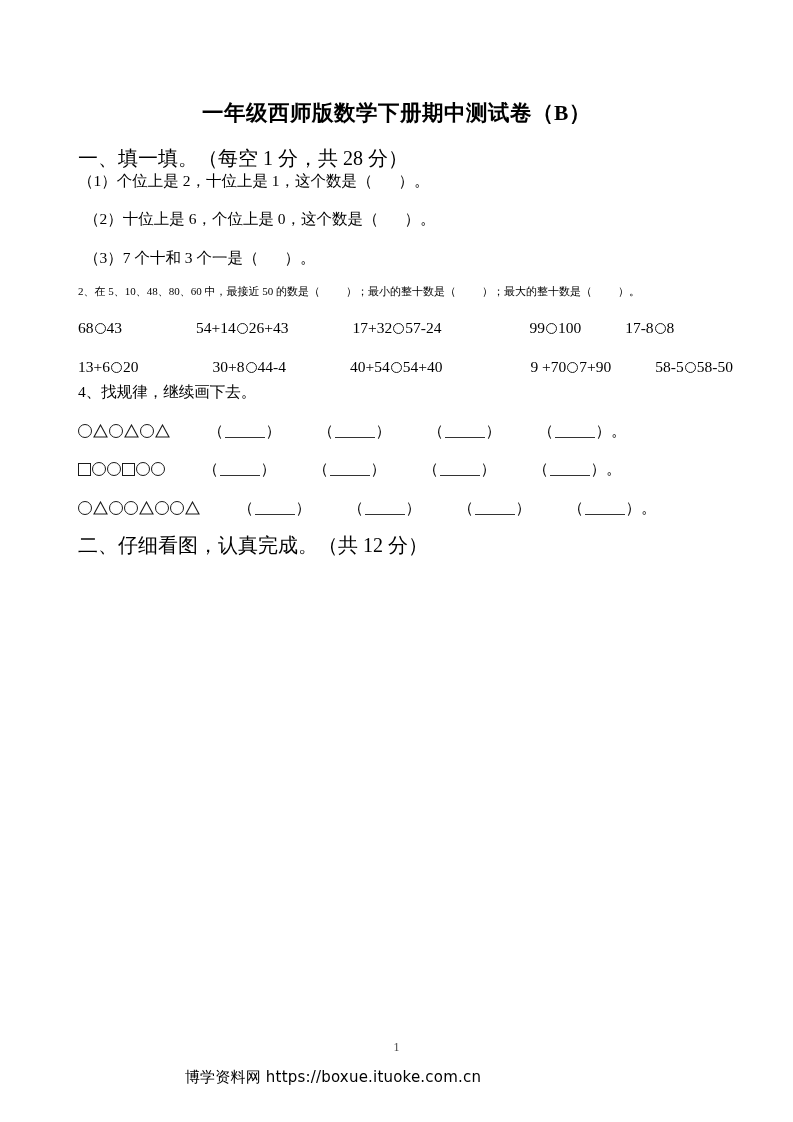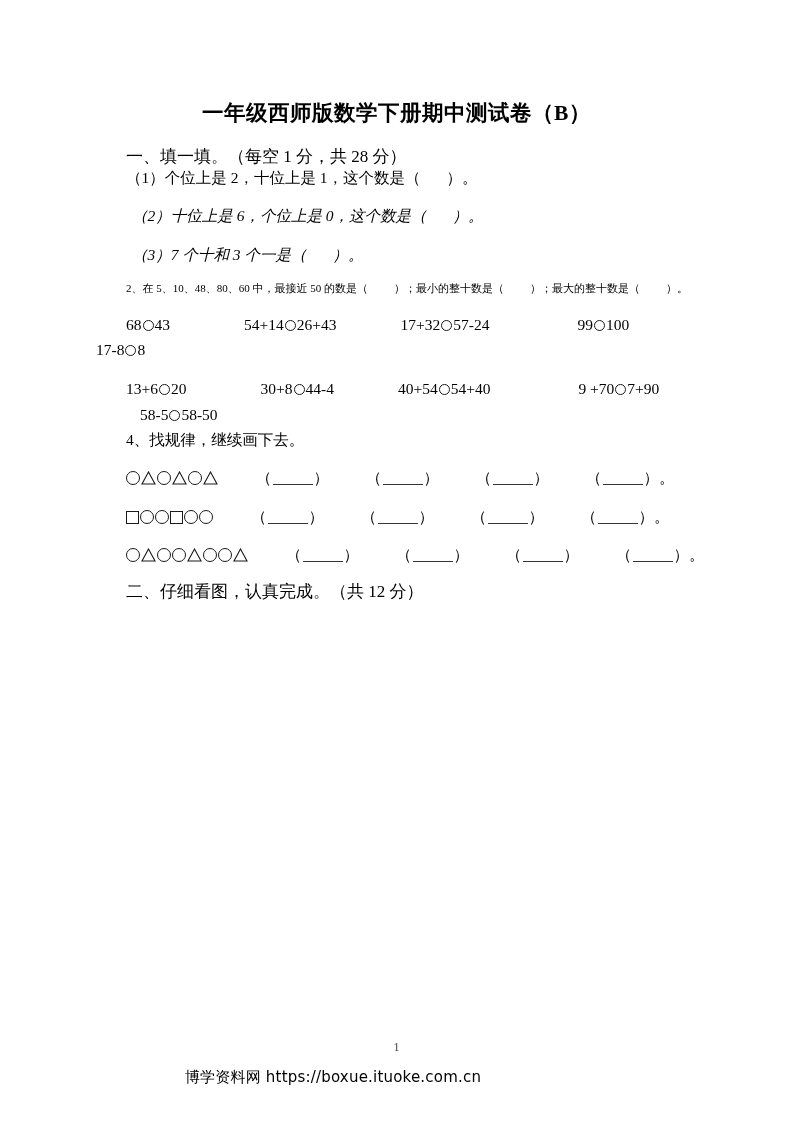--- a/index.html
+++ b/index.html
@@ -14,53 +14,52 @@
     font-family: "Liberation Serif", "DejaVu Serif", serif;
     color: #000000;
     overflow: hidden;
   }
   .page {
     position: absolute;
     left: 0; top: 0;
     width: 793px;
     height: 887px;
     box-sizing: border-box;
-    padding: 0 96px;
+    padding: 0 48px;
   }
 
   
   .doc-title {
     text-align: center;
     font-size: 21.5px;
     font-weight: bold;
     letter-spacing: 0.5px;
     margin: 0;
     padding-top: 100px;
     line-height: 1.3;
   }
 
   
   .sec-head {
-    font-size: 17px;
+    font-size: 20px;
     line-height: 1.0;
     margin-top: 20px;
     text-indent: 30px;
   }
   .q-line {
     font-size: 15.5px;
     line-height: 1.0;
     margin-top: 5px;
     text-indent: 30px;
   }
   .q-sub {
     font-size: 15.5px;
     line-height: 1.0;
     margin-top: 23px;
     text-indent: 36px;
-    font-style: italic;
   }
   
   .q-wrap {
     font-size: 11px;
     line-height: 1.62;
     margin-top: 18px;
     text-indent: 30px;
   }
   .gap-sm { display: inline-block; width: 26px; }
 

